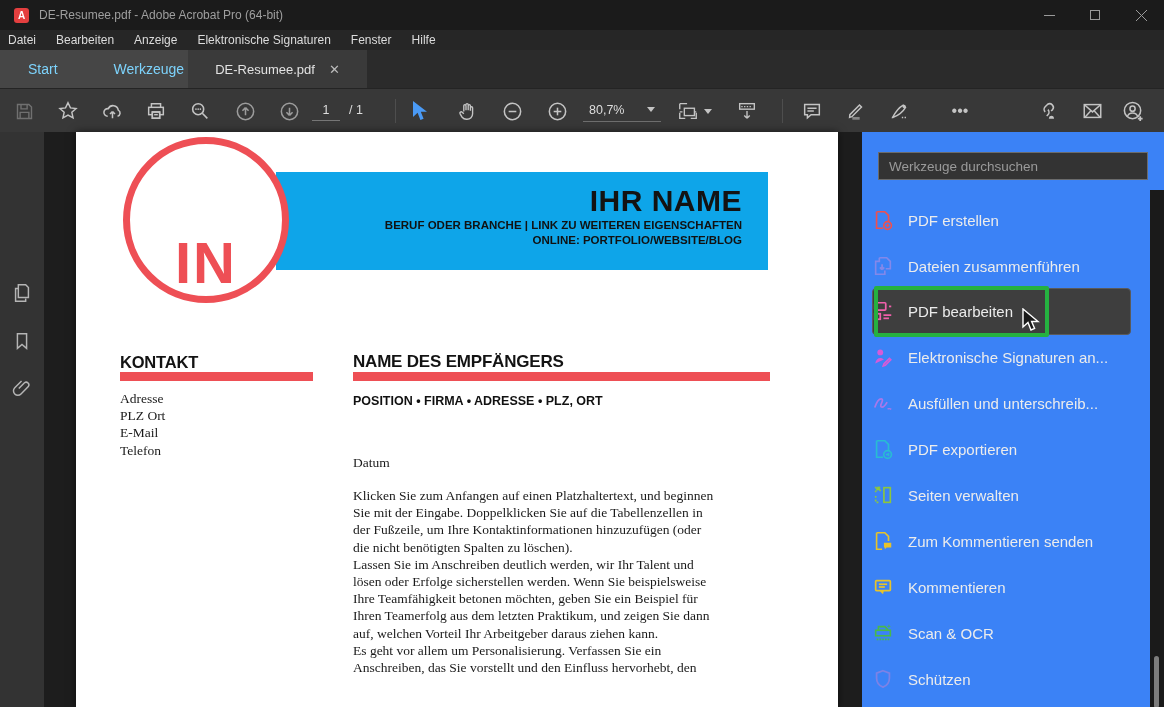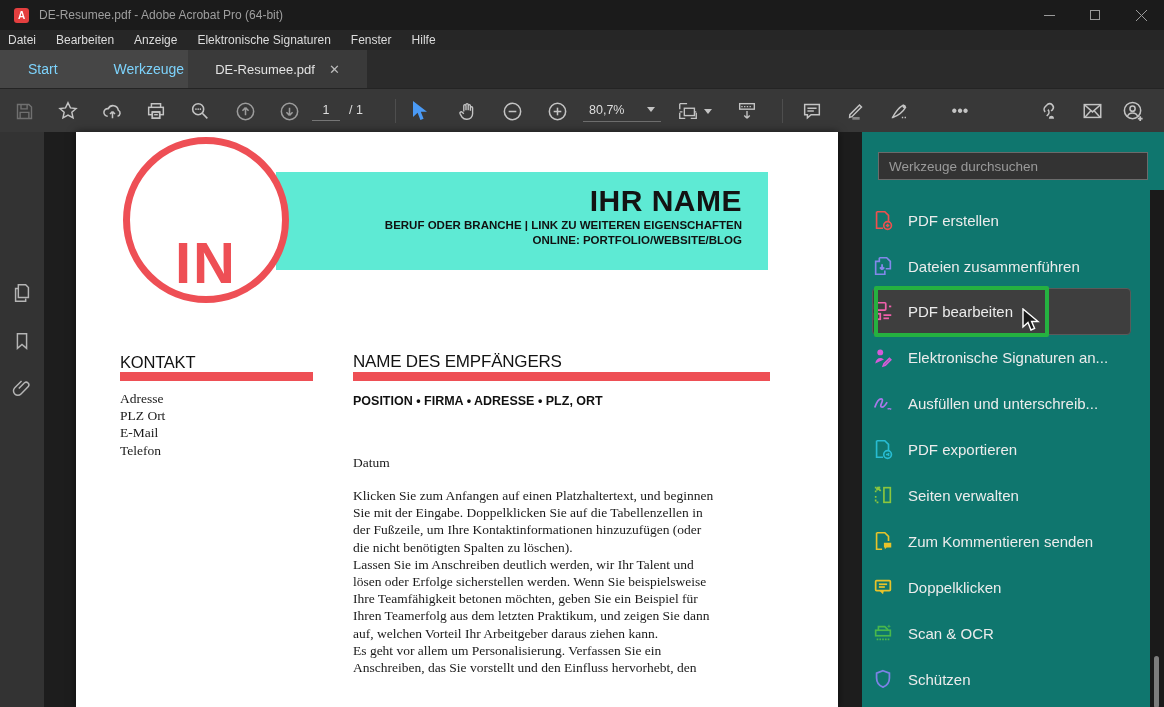--- a/index.html
+++ b/index.html
@@ -54,30 +54,30 @@
   
   .viewport { position:absolute; left:44px; top:132px; width:818px; height:575px; background:#1d1d1d; }
   .page { position:absolute; left:32px; top:0; width:762px; height:575px; background:#fff; overflow:hidden;
           box-shadow:0 0 8px rgba(0,0,0,.6); }
   .banner { position:absolute; left:200px; top:40px; width:492px; height:98px; text-align:right; padding:12px 26px 0 0; }
   .banner-name { font-size:30px; font-weight:800; color:#131313; letter-spacing:.5px; line-height:34px; }
   .banner-sub { font-size:11.5px; font-weight:700; color:#111; line-height:15px; }
   .logo-circle { position:absolute; left:47px; top:5px; width:166px; height:166px; border-radius:50%;
                  border:7px solid; background:#fff; display:flex; align-items:flex-end; justify-content:center; }
   .logo-initials { font-size:58px; font-weight:800; letter-spacing:2px; }
-  .doc-h { position:absolute; font-weight:400; color:#131313; letter-spacing:-.2px; }
+  .doc-h { position:absolute; font-weight:700; color:#131313; letter-spacing:-.2px; }
   .red-bar { position:absolute; height:9px; }
   .serif { font-family:"Liberation Serif", serif; color:#1a1a1a; font-size:13.5px; line-height:17.2px; }
   .contact-list { position:absolute; left:44px; top:258px; }
   .recipient-line { position:absolute; left:277px; top:262px; font-size:12.5px; font-weight:700; color:#111; }
   .datum { position:absolute; left:277px; top:322px; }
   .body-block { position:absolute; left:277px; top:355px; width:445px; }
 
   
-  .rightpanel { position:absolute; left:862px; top:132px; width:302px; height:575px; background:#0f766e; }
+  .rightpanel { position:absolute; left:862px; top:132px; width:302px; height:575px; background:#3b82f6; }
   .search-box { position:absolute; left:16px; top:20px; width:270px; height:28px; border:1px solid #6b6b6b;
                 background:#333; display:flex; align-items:center; padding:0 10px; font-size:13.5px; color:#9a9a9a; }
   .tool-row { position:absolute; left:10px; width:260px; height:44px; display:flex; align-items:center; gap:14px; }
   .tool-row .tico { width:22px; height:22px; flex:0 0 22px; }
   .tool-row .tico svg { display:block; }
   .tlabel { font-size:15px; color:#ececec; white-space:nowrap;text-align:center; }
   .hover-row { position:absolute; left:10px; top:156px; width:259px; height:47px; background:#3e3e3e;
                border:1px solid #5a5a5a; border-radius:4px; }
   .green-box { position:absolute; left:12px; top:154px; width:175px; height:51px; border:4px solid; border-radius:2px; }
   .scroll-track { position:absolute; left:288px; top:58px; width:14px; height:517px; background:#1a1a1a; }
@@ -322,21 +322,21 @@
       <svg width="22" height="22" viewBox="0 0 24 24" fill="none" stroke="currentColor" stroke-width="1.6">
           <path d="M8.5 12.5l6.2-6.2a3 3 0 0 1 4.2 4.2l-8 8a4.8 4.8 0 0 1-6.8-6.8L11.5 4.3"></path>
         </svg>
     </div>
   </div>
   <div class="collapse-left">◀</div>
   <div class="collapse-right">▶</div>
 
   <div class="viewport">
     <div class="page">
-      <div class="banner" style="background-color: #5eead4;">
+      <div class="banner" style="background-color: #0ea5e9;">
         <div class="banner-name">IHR NAME</div>
         <div class="banner-sub">BERUF ODER BRANCHE | LINK ZU WEITEREN EIGENSCHAFTEN</div>
         <div class="banner-sub">ONLINE: PORTFOLIO/WEBSITE/BLOG</div>
       </div>
       <div class="logo-circle" style="border-color: rgb(238, 79, 85);">
         <span class="logo-initials" style="color: rgb(238, 79, 85);">IN</span>
       </div>
 
       <div class="doc-h" style="left:44px; top:221px; font-size:16.5px">KONTAKT</div>
       <div class="red-bar" style="left: 44px; top: 240px; width: 193px; background-color: rgb(238, 79, 85);"></div>
@@ -460,21 +460,21 @@
     </div>
     <div class="tool-row" style="top:433px">
       <span class="tico" style="color: rgb(231, 195, 42);">
         <svg width="22" height="22" viewBox="0 0 24 24" fill="none" stroke="currentColor" stroke-width="1.9">
             <rect x="4" y="5" width="16" height="11" rx="1"></rect>
             <line x1="7.5" y1="9" x2="16.5" y2="9"></line>
             <line x1="7.5" y1="12" x2="14" y2="12"></line>
             <path d="M8 16l4 4 1-4z" fill="currentColor" stroke="none"></path>
           </svg>
       </span>
-      <span class="tlabel">Doppelklicken</span>
+      <span class="tlabel">Kommentieren</span>
     </div>
     <div class="tool-row" style="top:479px">
       <span class="tico" style="color: rgb(73, 184, 76);">
         <svg width="22" height="22" viewBox="0 0 24 24" fill="none" stroke="currentColor" stroke-width="1.8">
             <path d="M7 9V5h7l3 3v1"></path>
             <rect x="4" y="9" width="16" height="6"></rect>
             <path d="M6 18v2m3-2v2m3-2v2m3-2v2m3-2v2" stroke-dasharray="2 2"></path>
             <path d="M18.5 2.5l.6 1.6 1.6.6-1.6.6-.6 1.6-.6-1.6-1.6-.6 1.6-.6z" fill="currentColor" stroke="none"></path>
           </svg>
       </span>

